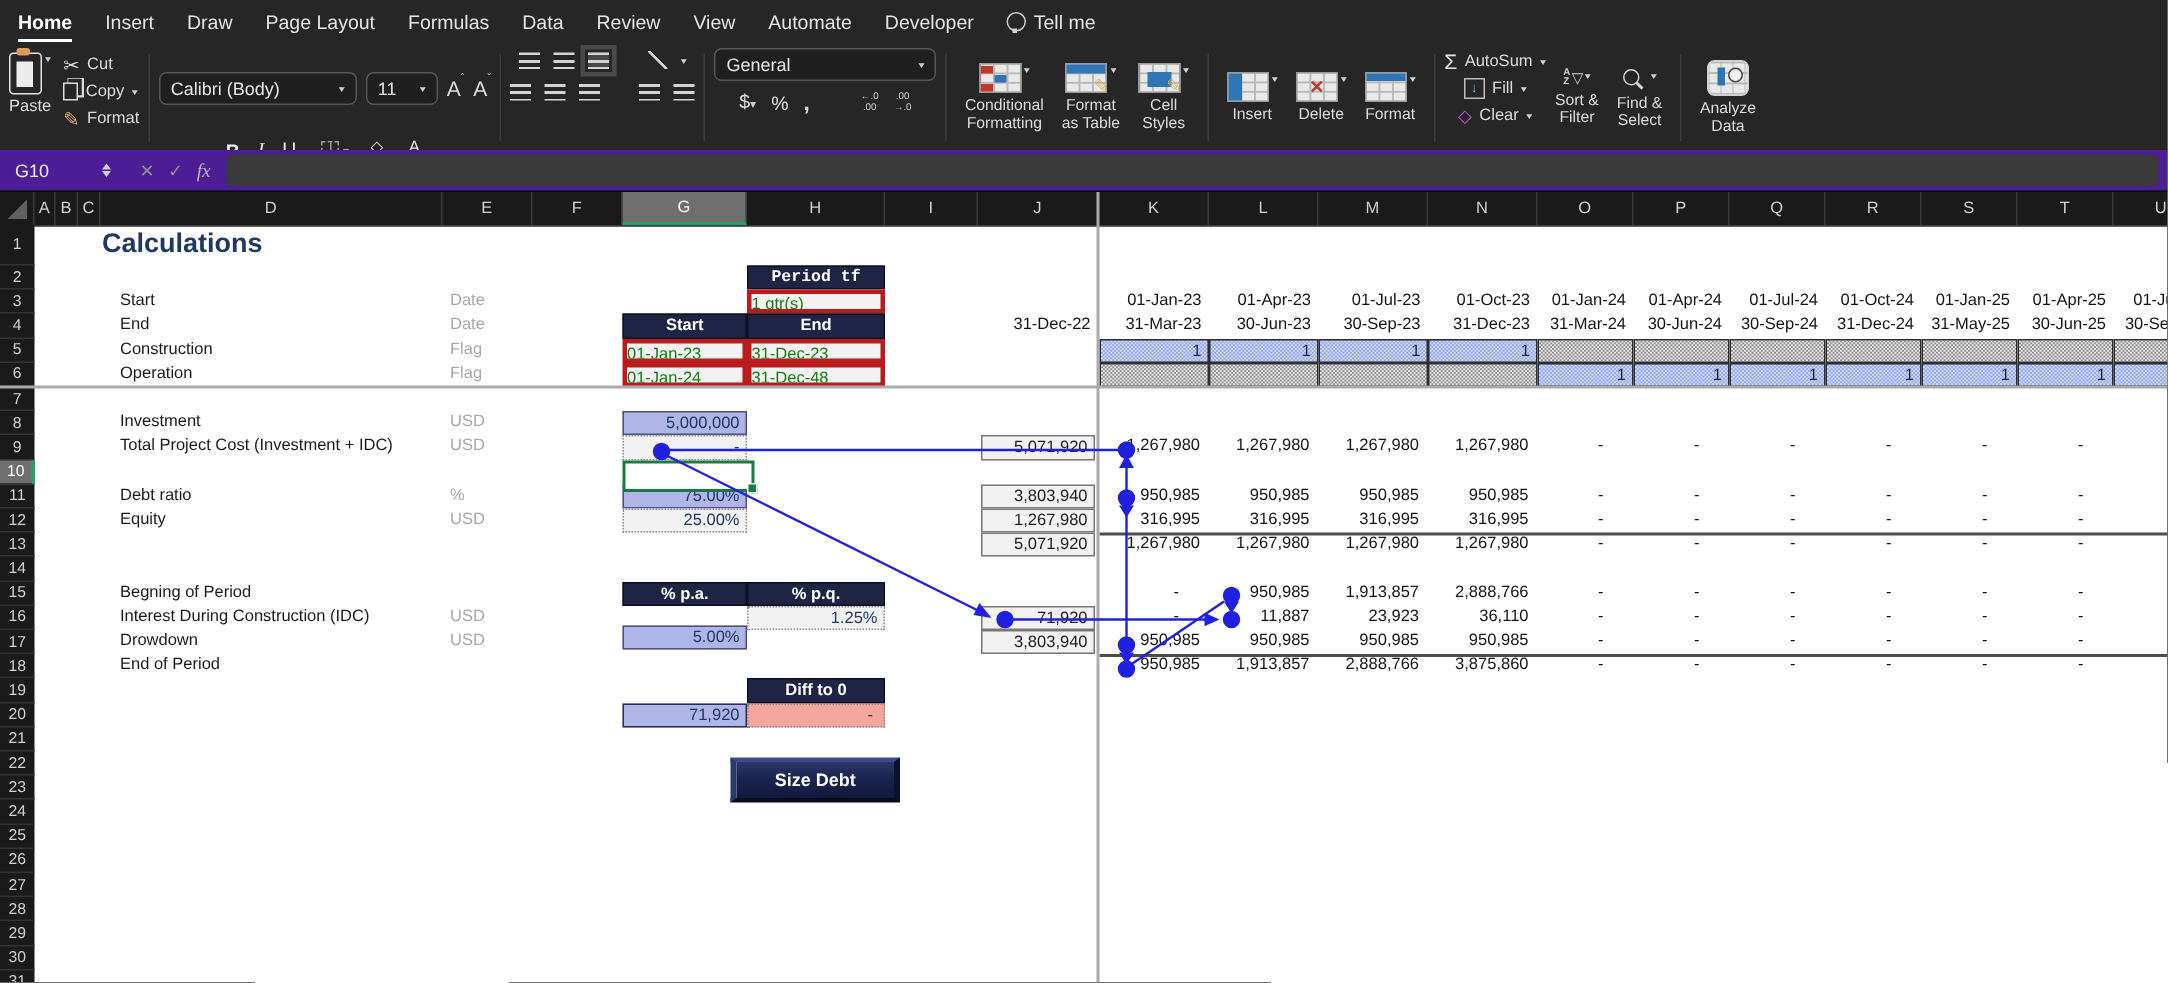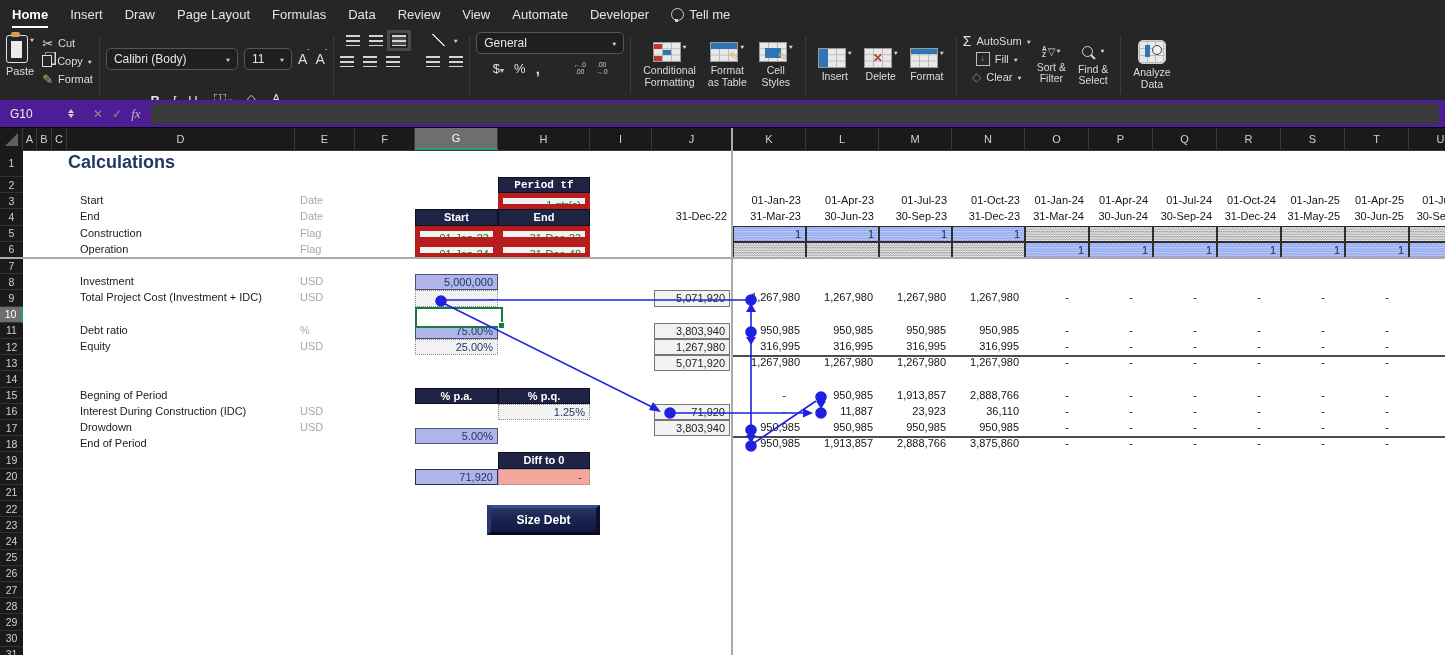--- a/index.html
+++ b/index.html
@@ -126,21 +126,21 @@
   #rowhdr{position:absolute;left:0;top:150px;width:23px;height:505px;background:#1A1A1A;}
   .rowcell{position:absolute;left:0;width:23px;color:#D0D0D0;font-size:10.5px;display:flex;align-items:center;justify-content:center;
            border-bottom:1px solid #333;box-sizing:border-box;}
   .rowcell.sel{background:#6F6F6F;color:#fff;border-right:2.5px solid #21A366;}
   
   .c{position:absolute;box-sizing:border-box;font-size:11px;line-height:15px;white-space:nowrap;overflow:hidden;color:#151515;}
   .k-title{font-size:18px;line-height:24px;font-weight:bold;color:#1F3864;padding-left:1px;}
   .k-label{padding-left:13px;color:#1a1a1a;}
   .k-unit{padding-left:5px;color:#A8A8A8;}
   .k-hdr{background:#1F2444;color:#fff;font-weight:bold;text-align:center;border:1px solid #0c0f22;}
-  .k-green{background:#F2F2F2;color:#118011;text-align:right;padding-right:4px;border:5px solid #b91c1c;}
+  .k-green{background:#F2F2F2;color:#118011;text-align:left;padding-right:4px;border:3px solid #b91c1c;}
   .k-input{background:#AFB5E8;color:#1F3864;text-align:right;padding-right:4px;border:1px solid #4c4f79;}
   .k-input2{background:#AFB5E8;color:#1F3864;text-align:right;padding-right:4px;border:1.5px solid #2b2f56;}
   .k-grayd{background:#F2F2F2;color:#1F3864;text-align:right;padding-right:4px;border:1px dotted #8a8a8a;}
   .k-pink{background:#F5A79E;color:#1F3864;text-align:right;padding-right:7px;border:1px dotted #8a8a8a;}
   .k-box{background:#F2F2F2;color:#1d1d1d;text-align:right;padding-right:4px;border:1px solid #777;}
   .k-date{text-align:right;padding-right:5px;color:#141414;}
   .k-num{text-align:right;padding-right:6px;color:#141414;}
   .k-dash{text-align:right;padding-right:20px;color:#141414;}
   .k-flag1{background-color:#8FA5EC;background-image:conic-gradient(#D3DBF9 25%,transparent 0 50%,#D3DBF9 0 75%,transparent 0);
            background-size:2.5px 2.5px;color:#1F2444;text-align:right;padding-right:4px;border:1px solid #2f2f2f;}
@@ -497,21 +497,21 @@
       <div class="c k-green" style="left: 415px; top: 225.6px; width: 83px; height: 16.2px;">01-Jan-23</div>
       <div class="c k-green" style="left: 498px; top: 225.6px; width: 92px; height: 16.2px;">31-Dec-23</div>
       <div class="c k-green" style="left: 415px; top: 241.8px; width: 83px; height: 16.2px;">01-Jan-24</div>
       <div class="c k-green" style="left: 498px; top: 241.8px; width: 92px; height: 16.2px;">31-Dec-48</div>
       <div class="c k-input" style="left: 415px; top: 274.2px; width: 83px; height: 16.2px;">5,000,000</div>
       <div class="c k-grayd" style="left: 415px; top: 290.4px; width: 83px; height: 16.2px;">-</div>
       <div class="c k-input" style="left: 415px; top: 322.8px; width: 83px; height: 16.2px;">75.00%</div>
       <div class="c k-grayd" style="left: 415px; top: 339px; width: 83px; height: 16.2px;">25.00%</div>
       <div class="c k-hdr" style="left: 415px; top: 387.6px; width: 83px; height: 16.2px;">% p.a.</div>
       <div class="c k-hdr" style="left: 498px; top: 387.6px; width: 92px; height: 16.2px;">% p.q.</div>
-      <div class="c k-input" style="left: 415px; top: 428px; width: 83px; height: 16.2px;">5.00%</div>
+      <div class="c k-input" style="left: 415px; top: 417px; width: 83px; height: 16.2px;">5.00%</div>
       <div class="c k-grayd" style="left: 498px; top: 403.8px; width: 92px; height: 16.2px;">1.25%</div>
       <div class="c k-hdr" style="left: 498px; top: 452.4px; width: 92px; height: 16.2px;">Diff to 0</div>
       <div class="c k-input2" style="left: 415px; top: 468.6px; width: 83px; height: 16.2px;">71,920</div>
       <div class="c k-pink" style="left: 498px; top: 468.6px; width: 92px; height: 16.2px;">-</div>
       <div class="c k-date" style="left: 652px; top: 209.4px; width: 80px; height: 16.2px;">31-Dec-22</div>
       <div class="c k-box" style="left: 654px; top: 290.4px; width: 76px; height: 16.2px;">5,071,920</div>
       <div class="c k-box" style="left: 654px; top: 322.8px; width: 76px; height: 16.2px;">3,803,940</div>
       <div class="c k-box" style="left: 654px; top: 339px; width: 76px; height: 16.2px;">1,267,980</div>
       <div class="c k-box" style="left: 654px; top: 355.2px; width: 76px; height: 16.2px;">5,071,920</div>
       <div class="c k-box" style="left: 654px; top: 403.8px; width: 76px; height: 16.2px;">71,920</div>

